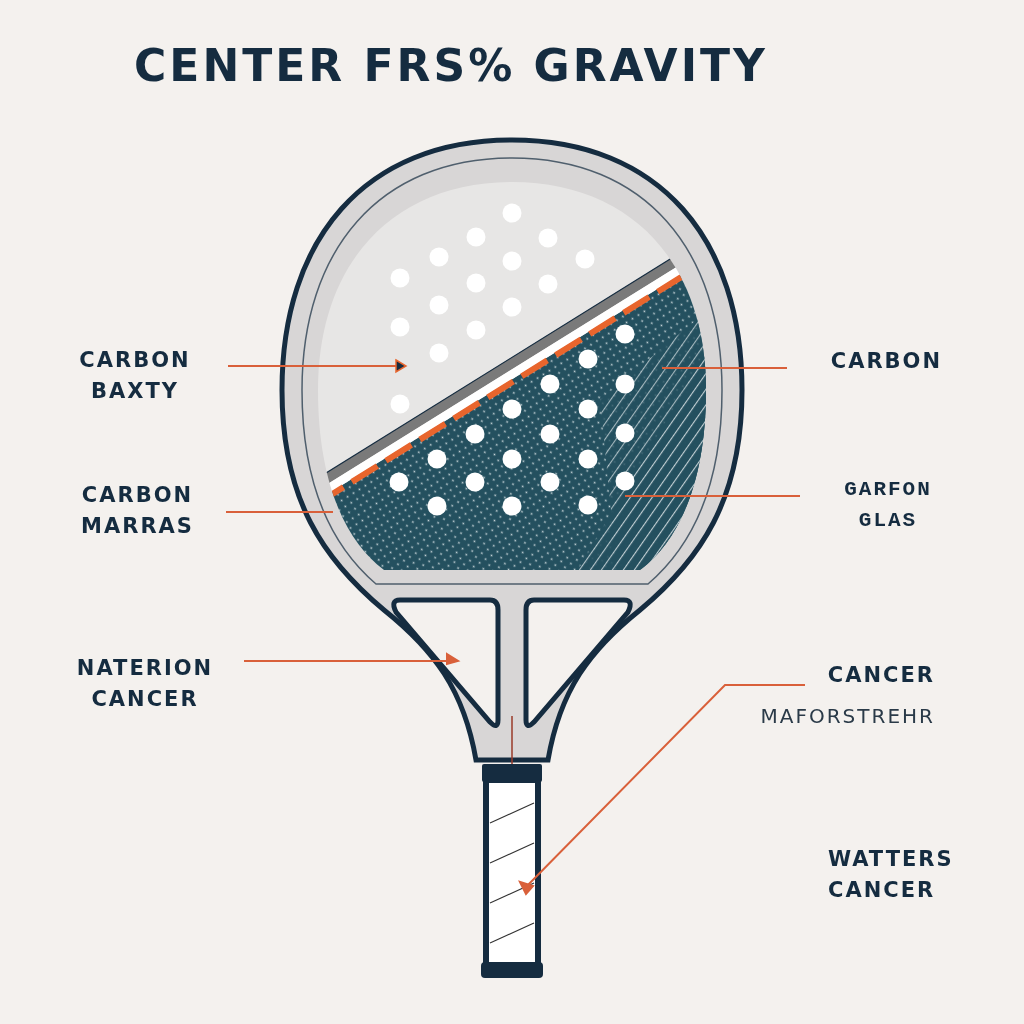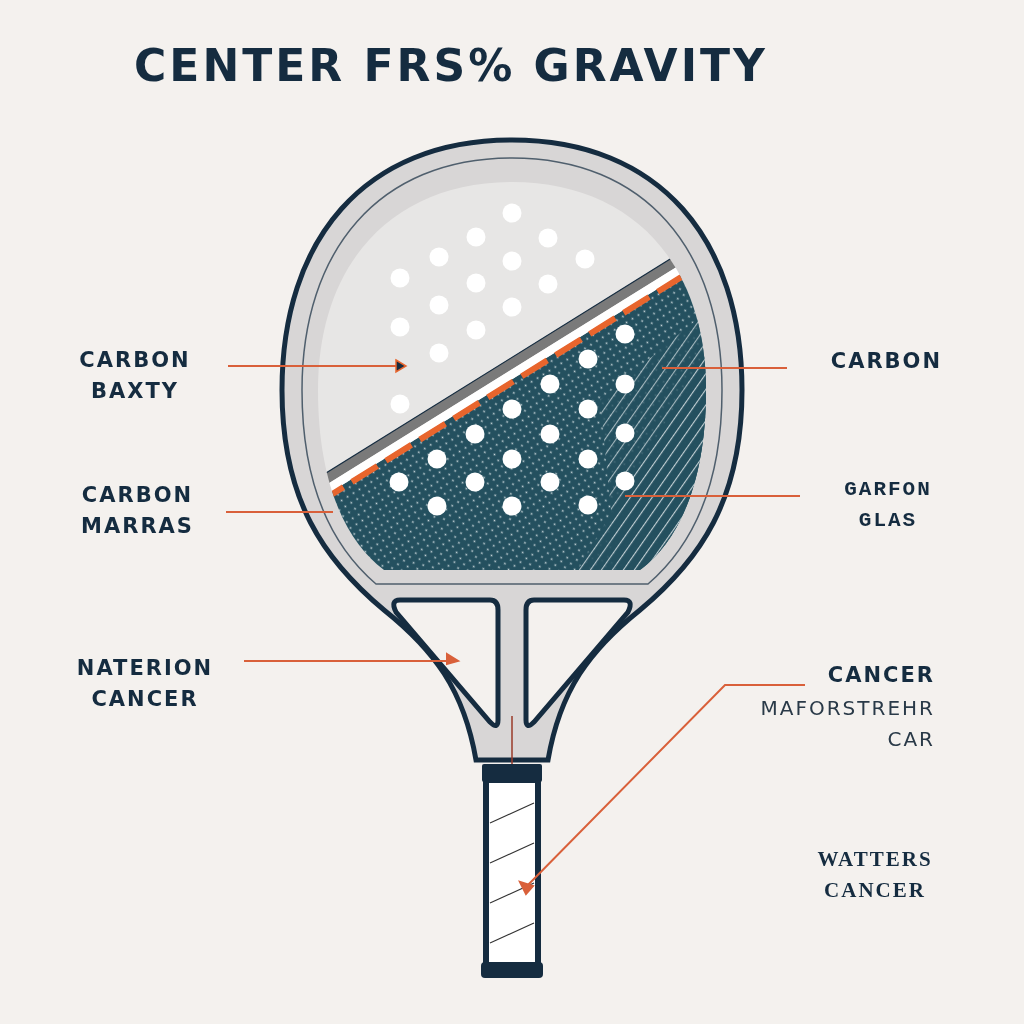--- a/index.html
+++ b/index.html
@@ -133,19 +133,18 @@
 
 <div class="label right" style="left:780px; top:346px; width:162px;">
   <span>CARBON</span>
 </div>
 <div class="label" style="left:818px; top:474px; width:140px; text-align:center;font-family:Liberation Mono, monospace;">
   <span>GARFON</span><br>
   <span>GLAS</span>
 </div>
 <div class="label right" style="left:720px; top:660px; width:215px;">
   <span>CANCER</span>
-  <span class="sub" style="margin-top:2px;">MAFORSTREHR</span>
-  <span class="sub">CAR</span>
+  <span class="sub" style="margin-top:10px;">MAFORSTREHR</span>
 </div>
-<div class="label" style="left:800px; top:844px; width:150px; text-align:center;font-family:Liberation Serif, serif;">
+<div class="label" style="left:828px; top:844px; width:150px; ">
   <span>WATTERS</span><br>
   <span>CANCER</span>
 </div>
 
 </body></html>

